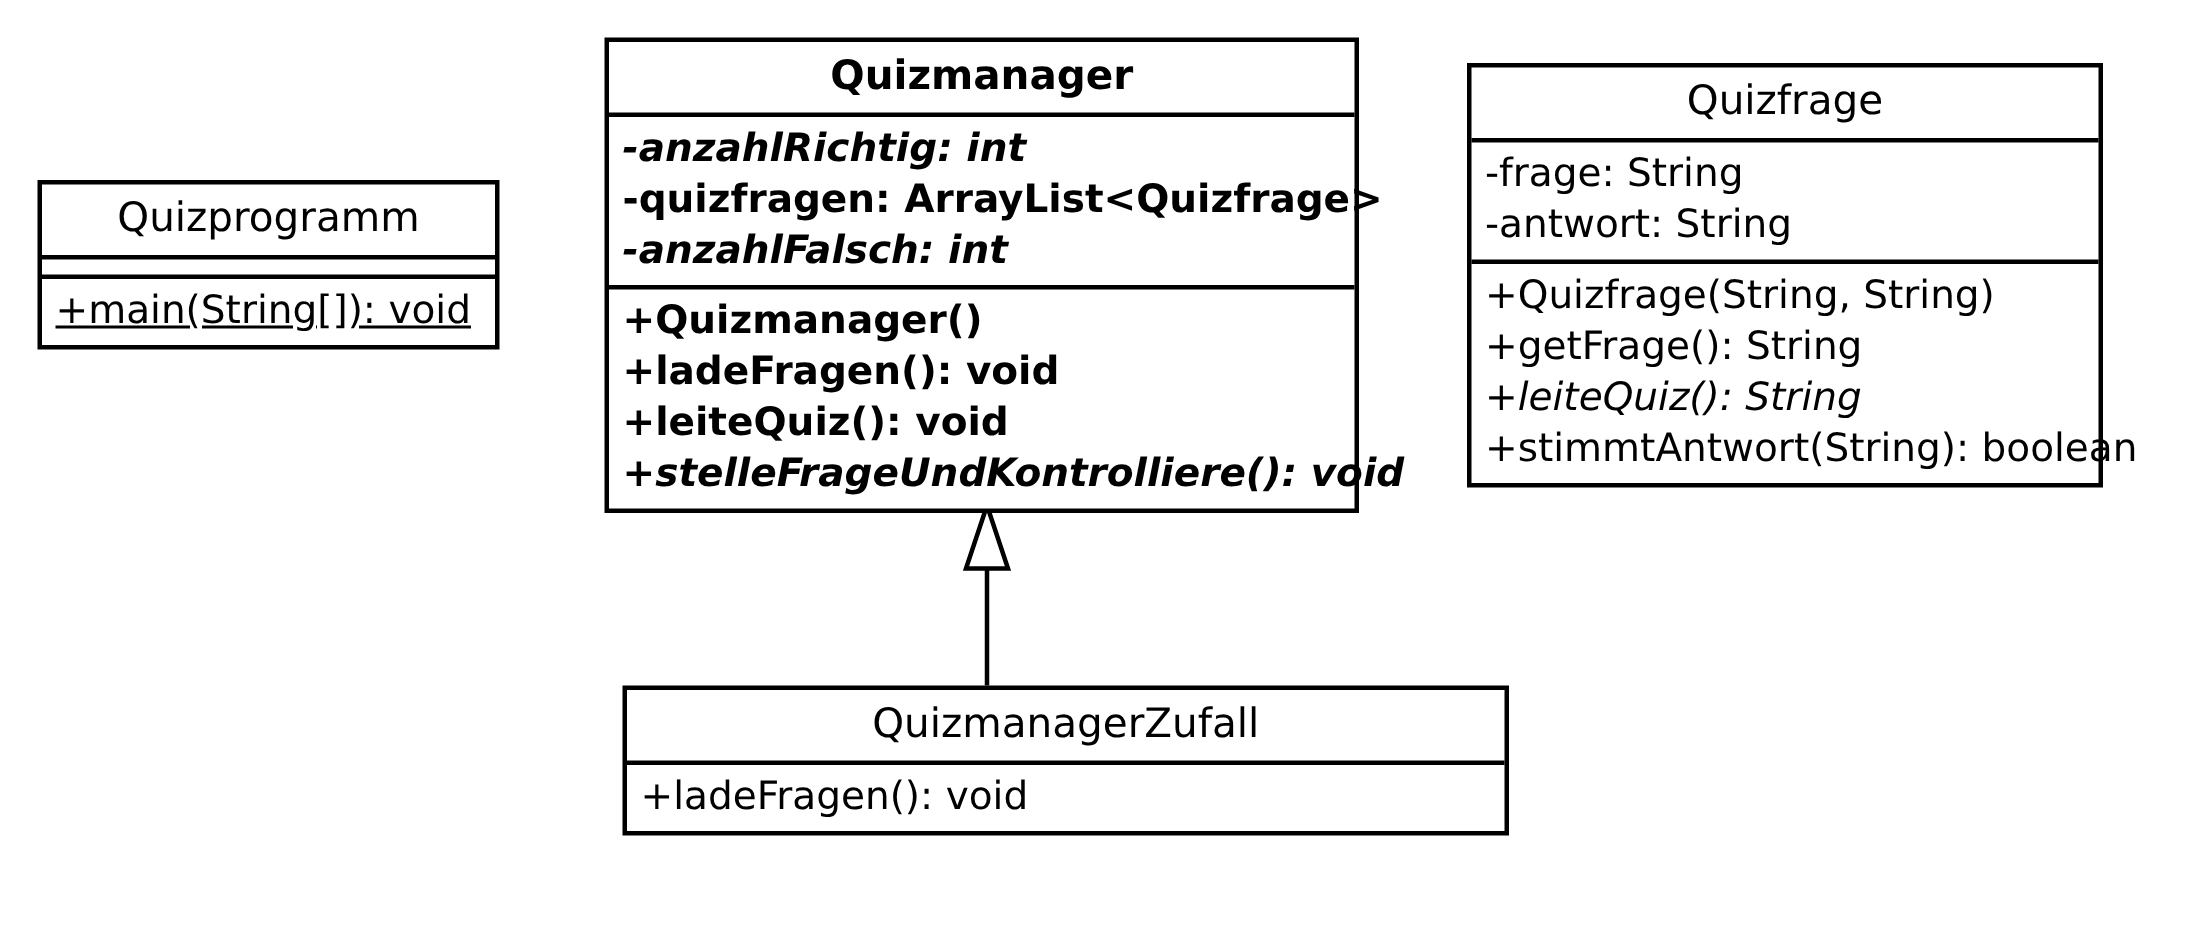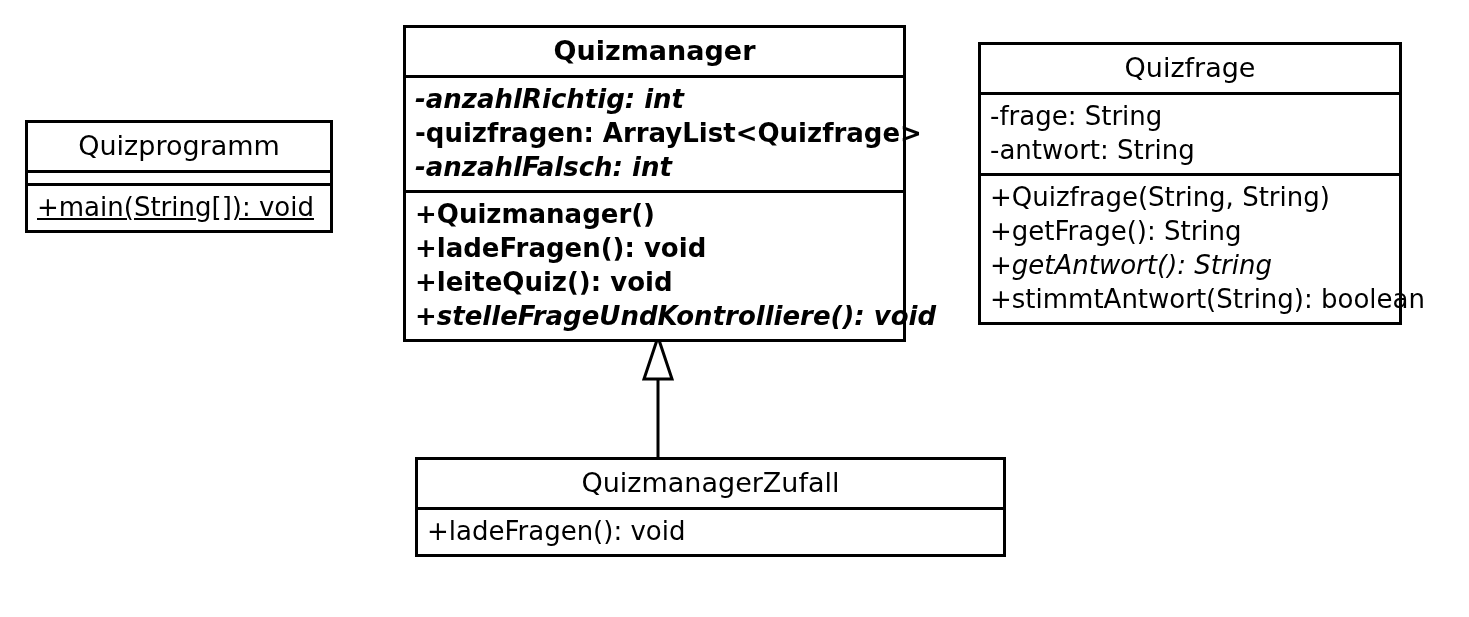--- a/index.html
+++ b/index.html
@@ -93,21 +93,21 @@
 
   <div class="uml-class" style="left:978px; top:42px; width:424px;">
     <div class="uml-title">Quizfrage</div>
     <div class="uml-section">
       <div class="uml-row">-frage: String</div>
       <div class="uml-row">-antwort: String</div>
     </div>
     <div class="uml-section">
       <div class="uml-row">+Quizfrage(String, String)</div>
       <div class="uml-row">+getFrage(): String</div>
-      <div class="uml-row italic">+getAntwort(): String</div>
+      <div class="uml-row italic">+leiteQuiz(): String</div>
       <div class="uml-row">+stimmtAntwort(String): boolean</div>
     </div>
   </div>
 
   <div class="uml-class" style="left:415px; top:457px; width:591px;">
     <div class="uml-title">QuizmanagerZufall</div>
     <div class="uml-section">
       <div class="uml-row">+ladeFragen(): void</div>
     </div>
   </div>

